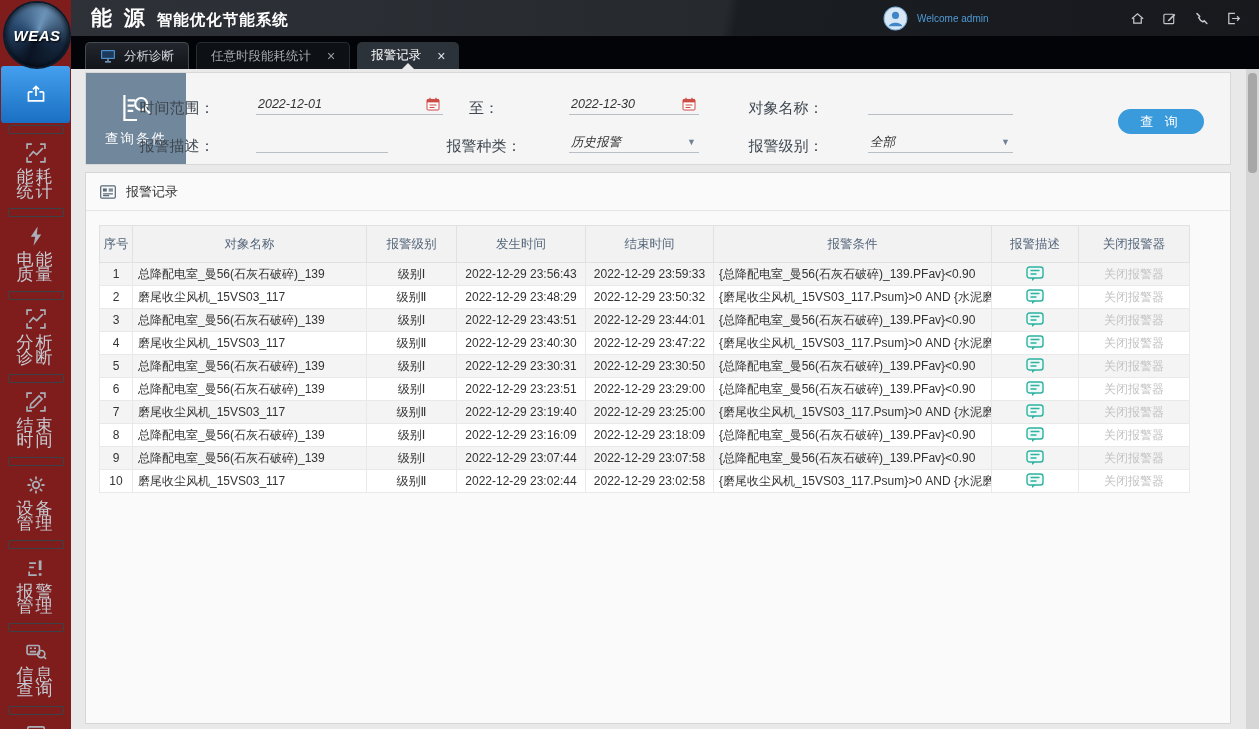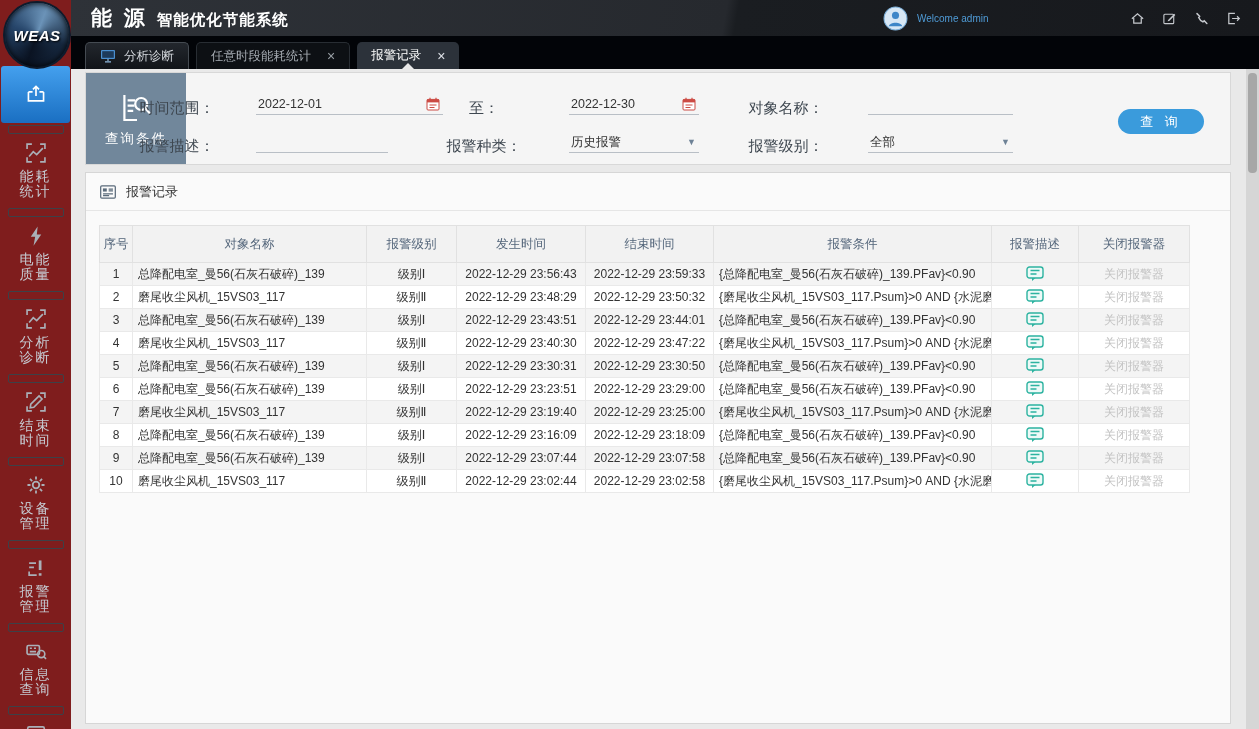--- a/index.html
+++ b/index.html
@@ -8,21 +8,21 @@
 
   
   .sidebar{position:absolute;left:0;top:0;width:71px;height:729px;background:#7f1d1d;z-index:4;}
   .logo{position:absolute;left:3px;top:1px;width:64px;height:64px;border-radius:50%;
         background:conic-gradient(from 200deg,#0a1322,#27466b,#6b93b8,#16283f,#0a1322);
         border:2px solid #0e1b2c;box-shadow:0 0 6px #000 inset;display:flex;align-items:center;justify-content:center;z-index:6;}
   .logo span{color:#fff;font-weight:bold;font-style:italic;font-size:15px;letter-spacing:.5px;text-shadow:1px 1px 2px #000;}
   .sb-menu{position:absolute;left:0;top:66px;width:71px;}
   .sb-item{display:flex;flex-direction:column;align-items:center;justify-content:center;color:#aab0b8;padding:6px 0 7px;}
   .sb-item.active{background:linear-gradient(180deg,#44a0ee,#1a6fc2);border-radius:3px;margin:0 1px;height:44px;color:#fff;}
-  .sb-label{font-size:14px;line-height:15px;letter-spacing:2px;width:42px;text-align:center;color:#c6cbd2;margin-top:5px;word-break:break-all;}
+  .sb-label{font-size:17px;line-height:15px;letter-spacing:2px;width:42px;text-align:center;color:#c6cbd2;margin-top:5px;word-break:break-all;}
   .sb-sep{height:7px;width:54px;margin:2px auto;border:1px solid #3c4148;border-radius:2px;}
   .icon{display:inline-flex;align-items:center;justify-content:center;}
 
   
   .topbar{position:absolute;left:71px;top:0;width:1188px;height:36px;
           background:linear-gradient(100deg,#2e3238 0%,#26292e 55%,#1a1d21 56%,#17191d 100%);
           border-bottom:1px solid #000;display:flex;align-items:center;}
   .app-title{display:flex;align-items:baseline;gap:9px;padding-left:20px;color:#fff;}
   .app-title .t1{font-size:21px;font-weight:bold;letter-spacing:3px;}
   .app-title .t2{font-size:15.5px;font-weight:bold;letter-spacing:1px;}
@@ -48,21 +48,21 @@
   .content{position:absolute;left:71px;top:69px;width:1175px;height:660px;background:#e9e9e9;}
   .scrollbar{position:absolute;left:1246px;top:69px;width:13px;height:660px;background:#d6d6d6;z-index:5;}
   .scroll-thumb{position:absolute;left:2px;top:4px;width:9px;height:100px;background:#a7a7a7;border-radius:4px;}
 
   
   .panel-query{position:absolute;left:14px;top:3px;width:1146px;height:93px;background:#f5f5f5;border:1px solid #d8d8d8;box-sizing:border-box;}
   .qbox{position:absolute;left:0;top:0;width:100px;height:91px;background:#71879b;display:flex;flex-direction:column;align-items:center;justify-content:center;gap:4px;}
   .qbox .qtitle{color:#fff;font-size:13.5px;letter-spacing:2px;}
   .fld-label{position:absolute;font-size:15px;color:#3e4750;text-align:center;}
   .fld{position:absolute;height:21px;border-bottom:1px solid #b9bfc6;font-size:12.5px;color:#333;
-       display:flex;align-items:center;box-sizing:border-box;padding-left:2px;}
+       display:flex;align-items:center;box-sizing:border-box;padding-left:2px;font-style:italic;}
   .fld .cal{position:absolute;right:3px;top:3px;}
   .fld .dd{position:absolute;right:3px;top:5px;font-size:9px;color:#6e8296;}
   .btn-search{position:absolute;left:1032px;top:36px;width:86px;height:25px;background:#3a9bdc;border-radius:13px;
        color:#fff;font-size:13px;display:flex;align-items:center;justify-content:center;letter-spacing:4px;cursor:pointer;}
 
   
   .panel-records{position:absolute;left:14px;top:103px;width:1146px;height:552px;background:#fafafa;border:1px solid #d6d6d6;box-sizing:border-box;}
   .section-head{height:37px;display:flex;align-items:center;gap:9px;padding-left:13px;border-bottom:1px solid #e6e6e6;}
   .section-title{font-size:13px;color:#333;}
   .table-wrap{position:absolute;left:13px;top:52px;}

